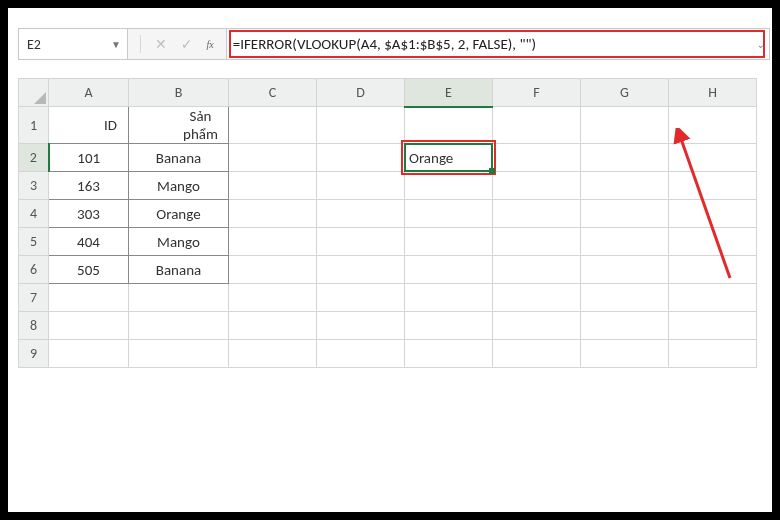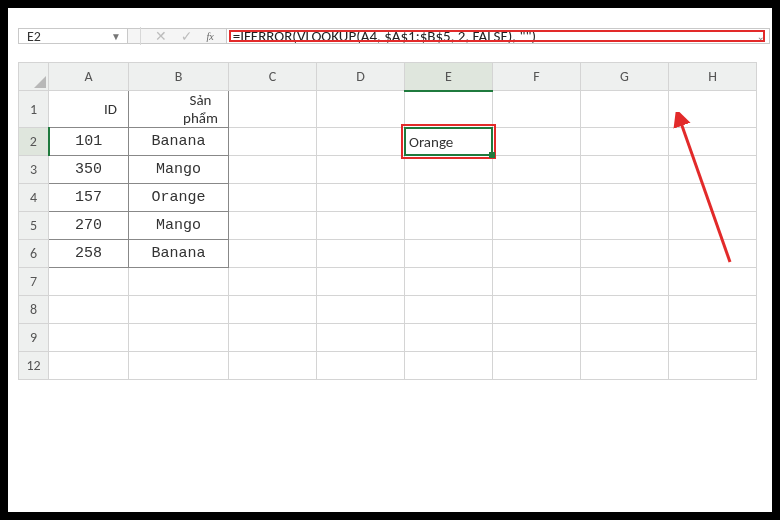--- a/index.html
+++ b/index.html
@@ -23,21 +23,21 @@
     top: 28px;
     left: 18px;
     right: 10px;
     bottom: 18px;
     background: #fff;
   }
   
   .formula-row {
     display: flex;
     align-items: stretch;
-    height: 16px;
+    height: 32px;
     background: #f5f5f5;
     border: 1px solid #c9c9c9;
     border-left: none;
   }
   .name-box {
     width: 110px;
     background: #fff;
     border: 1px solid #c9c9c9;
     border-top: none;
     border-bottom: none;
@@ -150,21 +150,20 @@
     border-style: solid;
     border-width: 0 0 12px 12px;
     border-color: transparent transparent #b8b8b8 transparent;
   }
   .colA { width: 80px; }
   .colB { width: 100px; }
   .colCtoH { width: 88px; }
   .dataA, .dataB {
     border: 1px solid #888 !important;
     background: #fff;
-    font-family: Liberation Mono, monospace;
   }
   .hdrcell {
     border: 1px solid #888 !important;
     background: #fff;
     padding-left: 44px;
   }
   .selected-cell {
     position: relative;
   }
   .selected-cell .selbox {
@@ -263,54 +262,54 @@
           <span>Orange</span>
           <span class="selbox"></span>
           <span class="fillh"></span>
         </td>
         <td></td>
         <td></td>
         <td></td>
       </tr>
       <tr>
         <th class="rowhdr">3</th>
-        <td class="dataA">350</td>
+        <td class="dataA">163</td>
         <td class="dataB">Mango</td>
         <td></td>
             <td></td>
         <td></td>
             <td></td>
         <td></td>
             <td></td>
       </tr>
       <tr>
         <th class="rowhdr">4</th>
-        <td class="dataA">157</td>
+        <td class="dataA">303</td>
         <td class="dataB">Orange</td>
         <td></td>
             <td></td>
         <td></td>
             <td></td>
         <td></td>
             <td></td>
       </tr>
       <tr>
         <th class="rowhdr">5</th>
-        <td class="dataA">270</td>
+        <td class="dataA">404</td>
         <td class="dataB">Mango</td>
         <td></td>
             <td></td>
         <td></td>
             <td></td>
         <td></td>
             <td></td>
       </tr>
       <tr>
         <th class="rowhdr">6</th>
-        <td class="dataA">258</td>
+        <td class="dataA">505</td>
         <td class="dataB">Banana</td>
         <td></td>
             <td></td>
         <td></td>
             <td></td>
         <td></td>
             <td></td>
       </tr>
       <tr>
         <th class="rowhdr">7</th>
@@ -329,31 +328,20 @@
             <td></td>
         <td></td>
             <td></td>
         <td></td>
             <td></td>
         <td></td>
             <td></td>
       </tr>
       <tr>
         <th class="rowhdr">9</th>
-        <td></td>
-            <td></td>
-        <td></td>
-            <td></td>
-        <td></td>
-            <td></td>
-        <td></td>
-            <td></td>
-      </tr>
-      <tr>
-        <th class="rowhdr">12</th>
         <td></td>
             <td></td>
         <td></td>
             <td></td>
         <td></td>
             <td></td>
         <td></td>
             <td></td>
       </tr>
     </tbody>

